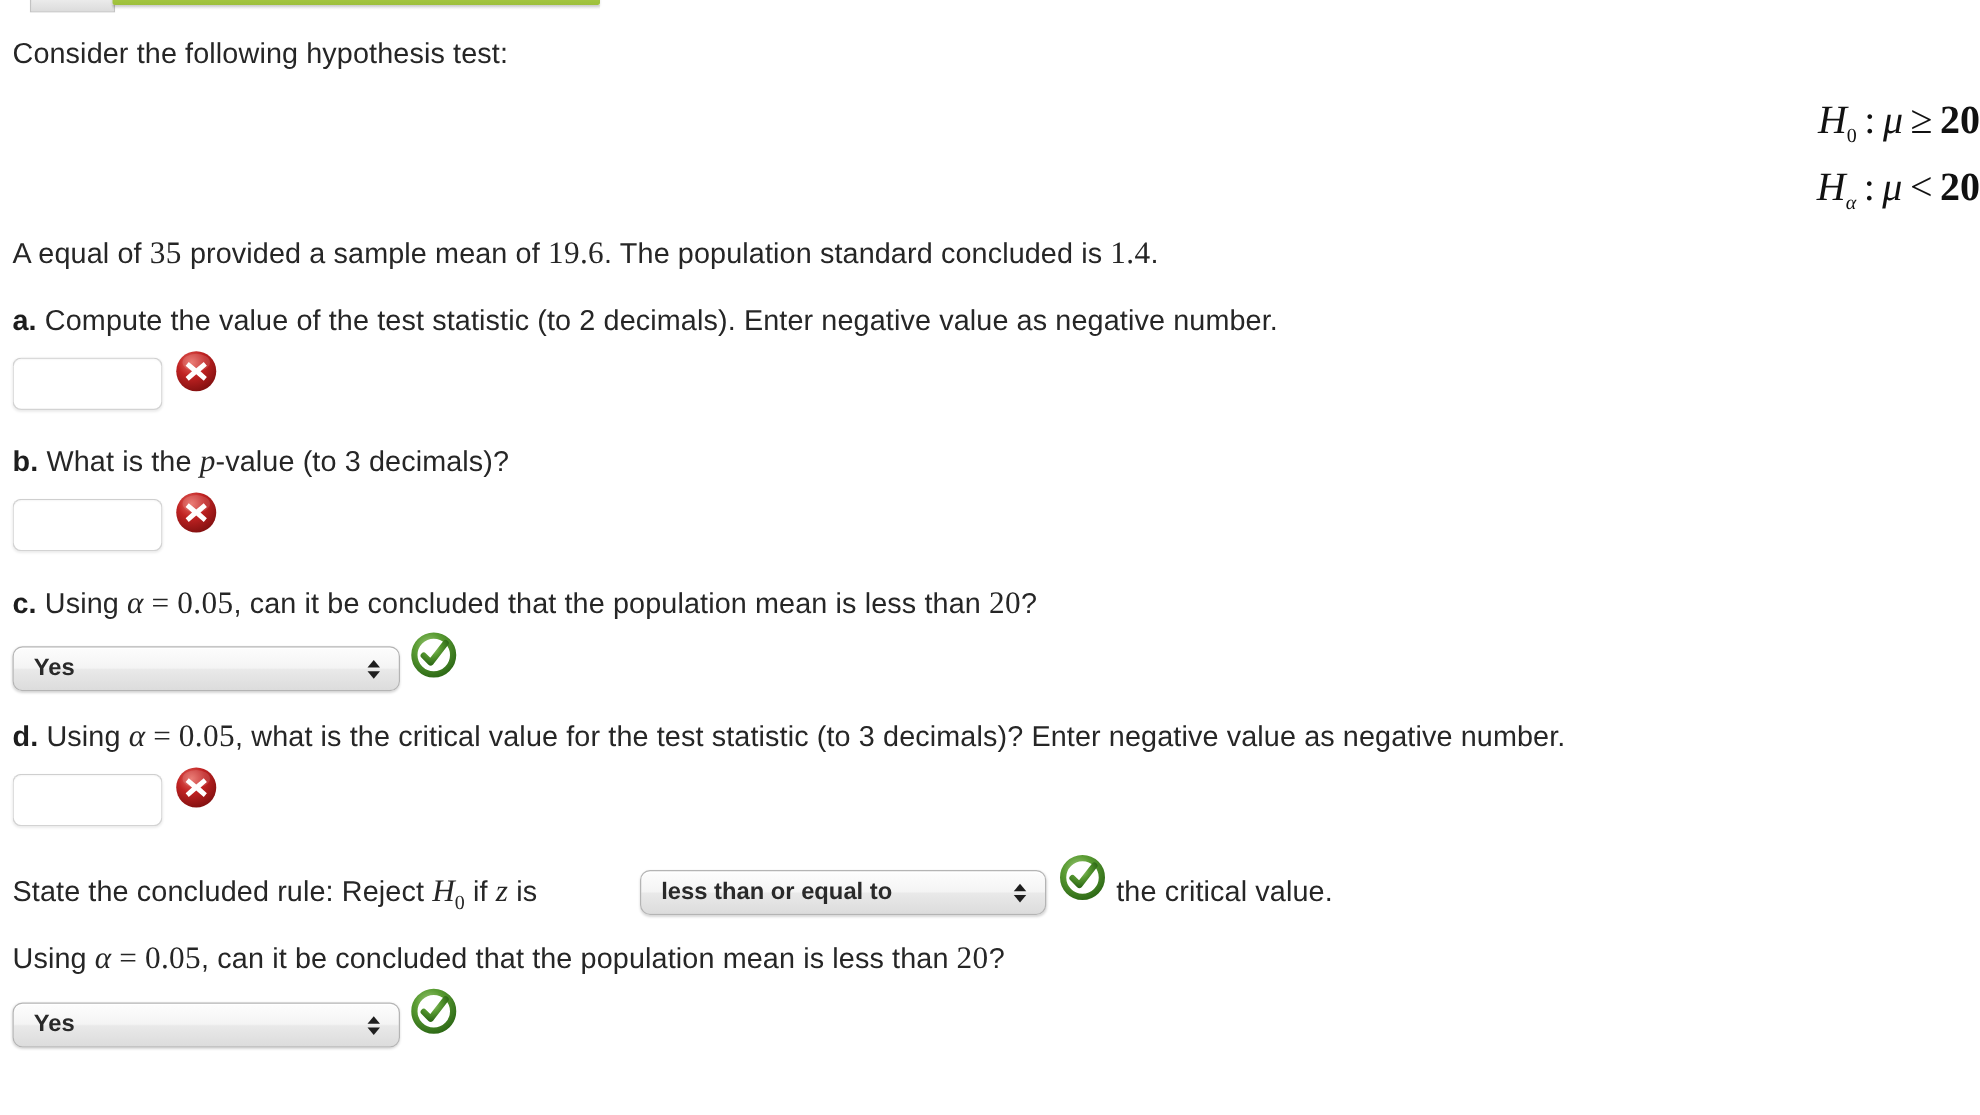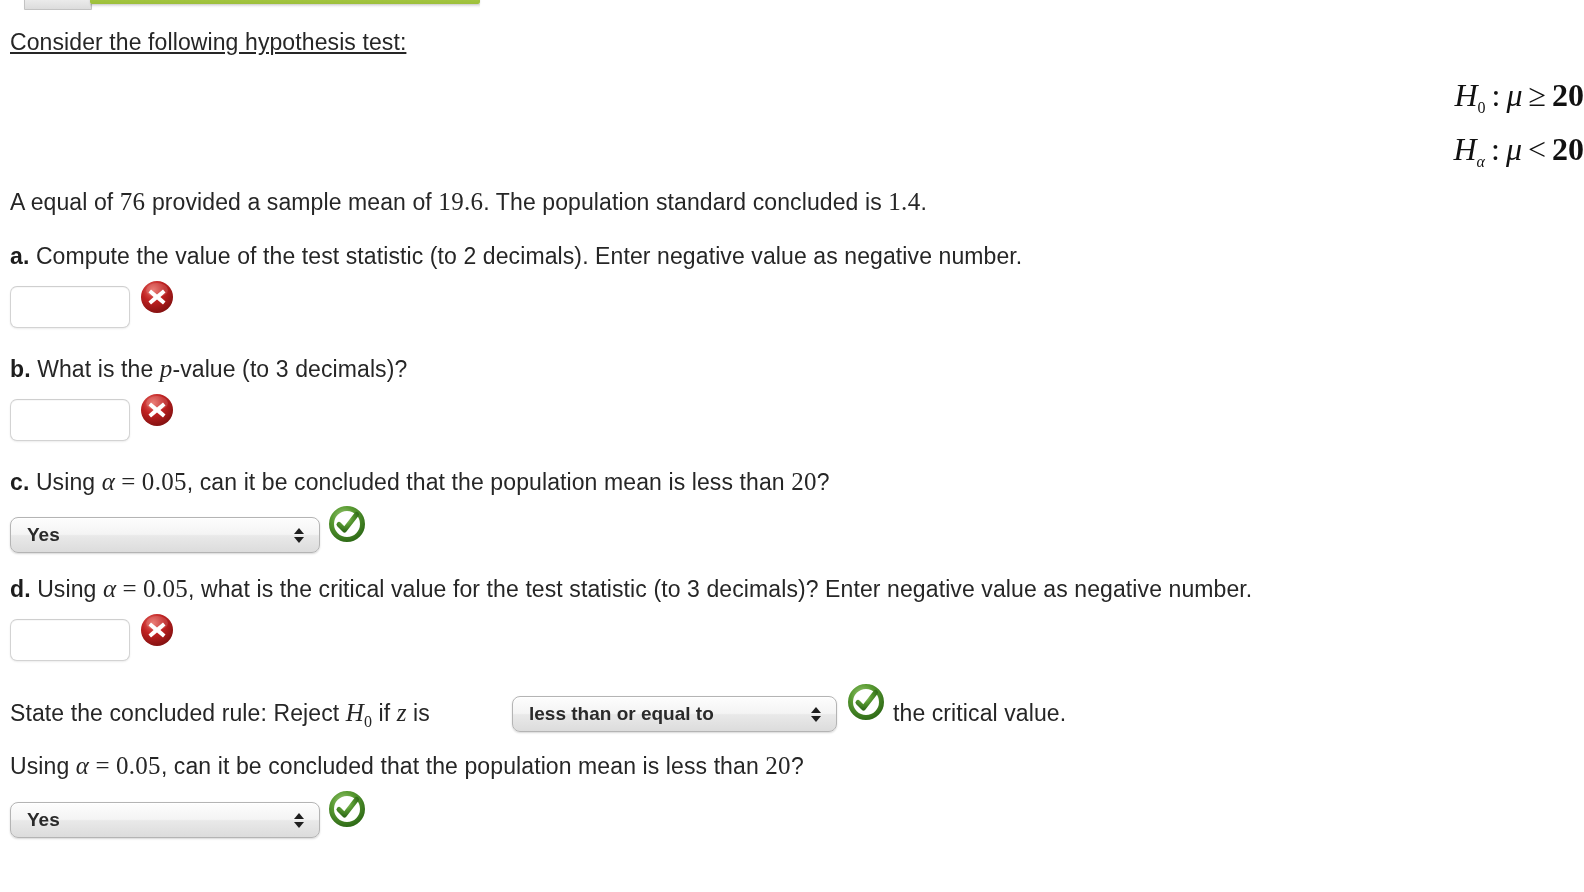--- a/index.html
+++ b/index.html
@@ -186,32 +186,32 @@
 <body>
 
 <div class="top-strip">
   <div class="top-tab"></div>
   <div class="top-bar"></div>
   <div class="top-bar-shadow"></div>
 </div>
 
 <div class="content">
 
-  <div class="line" style="top:28px;text-decoration:underline;">Consider the following hypothesis test:</div>
+  <div class="line" style="top:28px;">Consider the following hypothesis test:</div>
 
   <div class="eq" style="top:77px;">
     <span class="hsym"><span>H</span><sub class="msub">0</sub></span><span class="op">:</span><span class="hsym">μ</span><span class="op">≥</span><span class="val">20</span>
   </div>
 
   <div class="eq" style="top:131px;">
     <span class="hsym"><span>H</span><sub class="msub-i">α</sub></span><span class="op">:</span><span class="hsym">μ</span><span class="op">&lt;</span><span class="val">20</span>
   </div>
 
   <div class="line" style="top:188px;">
-    <span>A equal of </span><span class="num">76</span><span> provided a sample mean of </span><span class="num">19.6</span><span>. The population standard concluded is </span><span class="num">1.4</span><span>.</span>
+    <span>A equal of </span><span class="num">35</span><span> provided a sample mean of </span><span class="num">19.6</span><span>. The population standard concluded is </span><span class="num">1.4</span><span>.</span>
   </div>
 
   <div class="line" style="top:242px;">
     <span class="lbl">a.</span><span> Compute the value of the test statistic (to 2 decimals). Enter negative value as negative number.</span>
   </div>
   <input class="answer-box" type="text" style="left: 10px; top: 286px;" value="" placeholder="">
   <div class="status-icon" style="left:138px; top:278px;">
     <svg viewBox="0 0 38 38" xmlns="http://www.w3.org/2000/svg">
       <defs>
         <radialGradient id="redg" cx="38%" cy="28%" r="78%">

